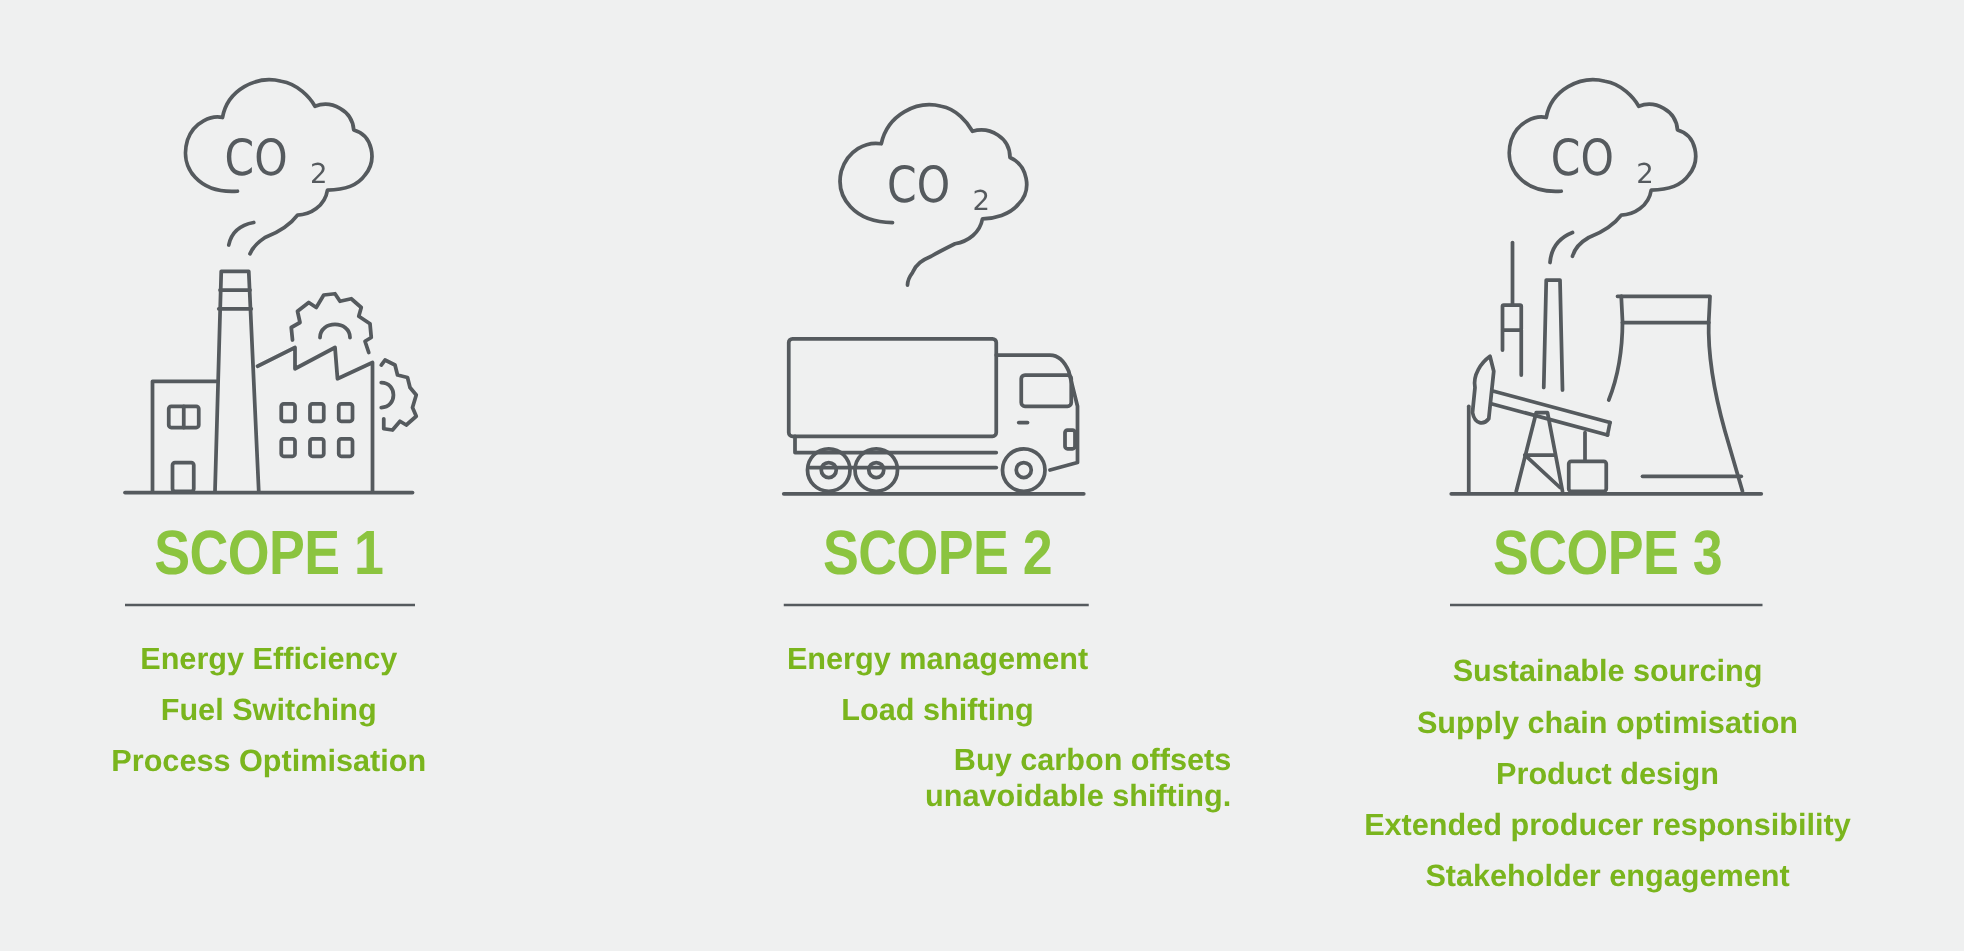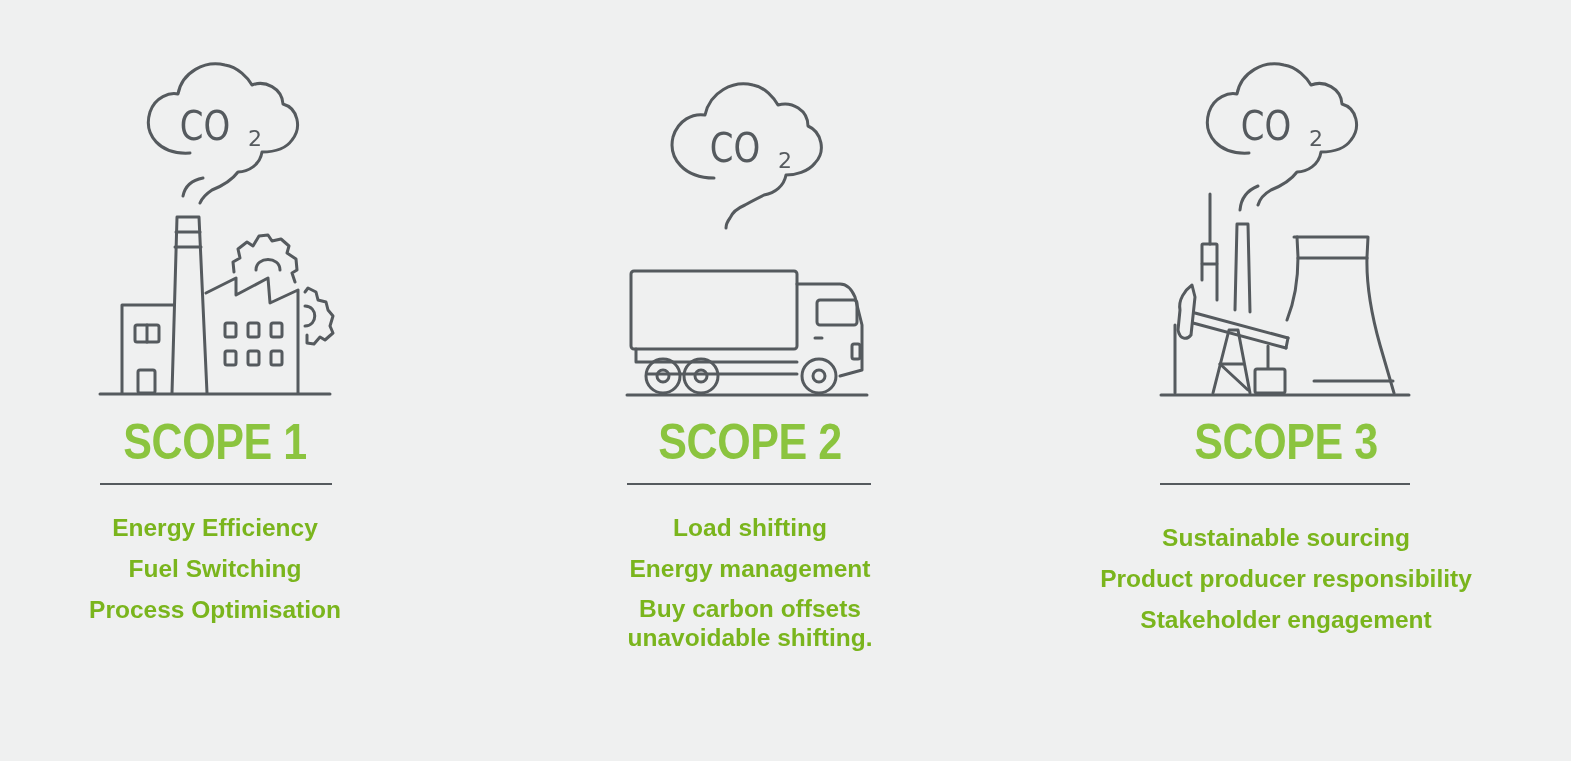--- a/index.html
+++ b/index.html
@@ -29,21 +29,21 @@
     position: absolute; left: -80px; right: -80px; top: 507px;
     margin: 0; padding: 0; list-style: none;
   }
   .items li {
     font-weight: 700;
     font-size: 24.5px;
     color: #7ab51d;
     line-height: 41px;
     white-space: nowrap;
   }
-  .items li.multi { line-height: 28.5px; padding-top: 6px; }
+  .items li.multi { line-height: 28.5px; padding-top: 6px; text-align: right; }
   .items li .ln { display: block; }
 </style>
 </head>
 <body>
 
 <div class="col" style="left:60px; width:310px; height:761px;">
   <svg width="310" height="400" viewBox="60 0 310 400" style="left:0;top:0;" fill="none" stroke="#555a5e" stroke-width="3" stroke-linecap="round" stroke-linejoin="round">
 
     <path d="M190,153 C160,155 143,135 150,112 C155,97 170,92 178,94 C182,72 205,60 225,65 C238,67 248,78 252,85 C265,80 282,88 283,104 C298,108 302,128 292,140 C285,150 272,152 262,152 C260,165 248,172 238,172 C232,180 222,186 212,190 C206,194 202,198 200,203"></path>
     <path d="M183,196 C185,186 192,180 203,178"></path>
@@ -108,22 +108,22 @@
 
     <line x1="627" y1="395" x2="867" y2="395"></line>
   </svg>
   <svg width="120" height="60" viewBox="0 0 120 60" style="left:113px;top:112px;">
     <text x="2" y="50" font-family="DejaVu Sans, sans-serif" font-size="40" fill="#555a5e" transform="scale(0.85,1)">CO</text>
     <text x="70" y="56" font-family="DejaVu Sans, sans-serif" font-size="22" fill="#555a5e">2</text>
   </svg>
   <div class="scope-title">SCOPE 2</div>
   <div class="divider" style="left:32px; width:244px;"></div>
   <ul class="items">
+    <li>Energy management</li>
     <li>Load shifting</li>
-    <li>Energy management</li>
     <li class="multi">
       <span class="ln">Buy carbon offsets</span>
       <span class="ln">unavoidable shifting.</span>
     </li>
   </ul>
 </div>
 
 <div class="col" style="left:1131px; width:310px; height:761px;">
   <svg width="310" height="400" viewBox="1131 0 310 400" style="left:0;top:0;" fill="none" stroke="#555a5e" stroke-width="3" stroke-linecap="round" stroke-linejoin="round">
 
@@ -156,16 +156,18 @@
     <line x1="1161" y1="395" x2="1409" y2="395"></line>
   </svg>
   <svg width="120" height="60" viewBox="0 0 120 60" style="left:108px;top:90px;">
     <text x="2" y="50" font-family="DejaVu Sans, sans-serif" font-size="40" fill="#555a5e" transform="scale(0.85,1)">CO</text>
     <text x="70" y="56" font-family="DejaVu Sans, sans-serif" font-size="22" fill="#555a5e">2</text>
   </svg>
   <div class="scope-title">SCOPE 3</div>
   <div class="divider" style="left:29px; width:250px;"></div>
   <ul class="items" style="top:517px;">
     <li>Sustainable sourcing</li>
-    <li>Product producer responsibility</li>
+    <li>Supply chain optimisation</li>
+    <li>Product design</li>
+    <li>Extended producer responsibility</li>
     <li>Stakeholder engagement</li>
   </ul>
 </div>
 
 </body></html>

